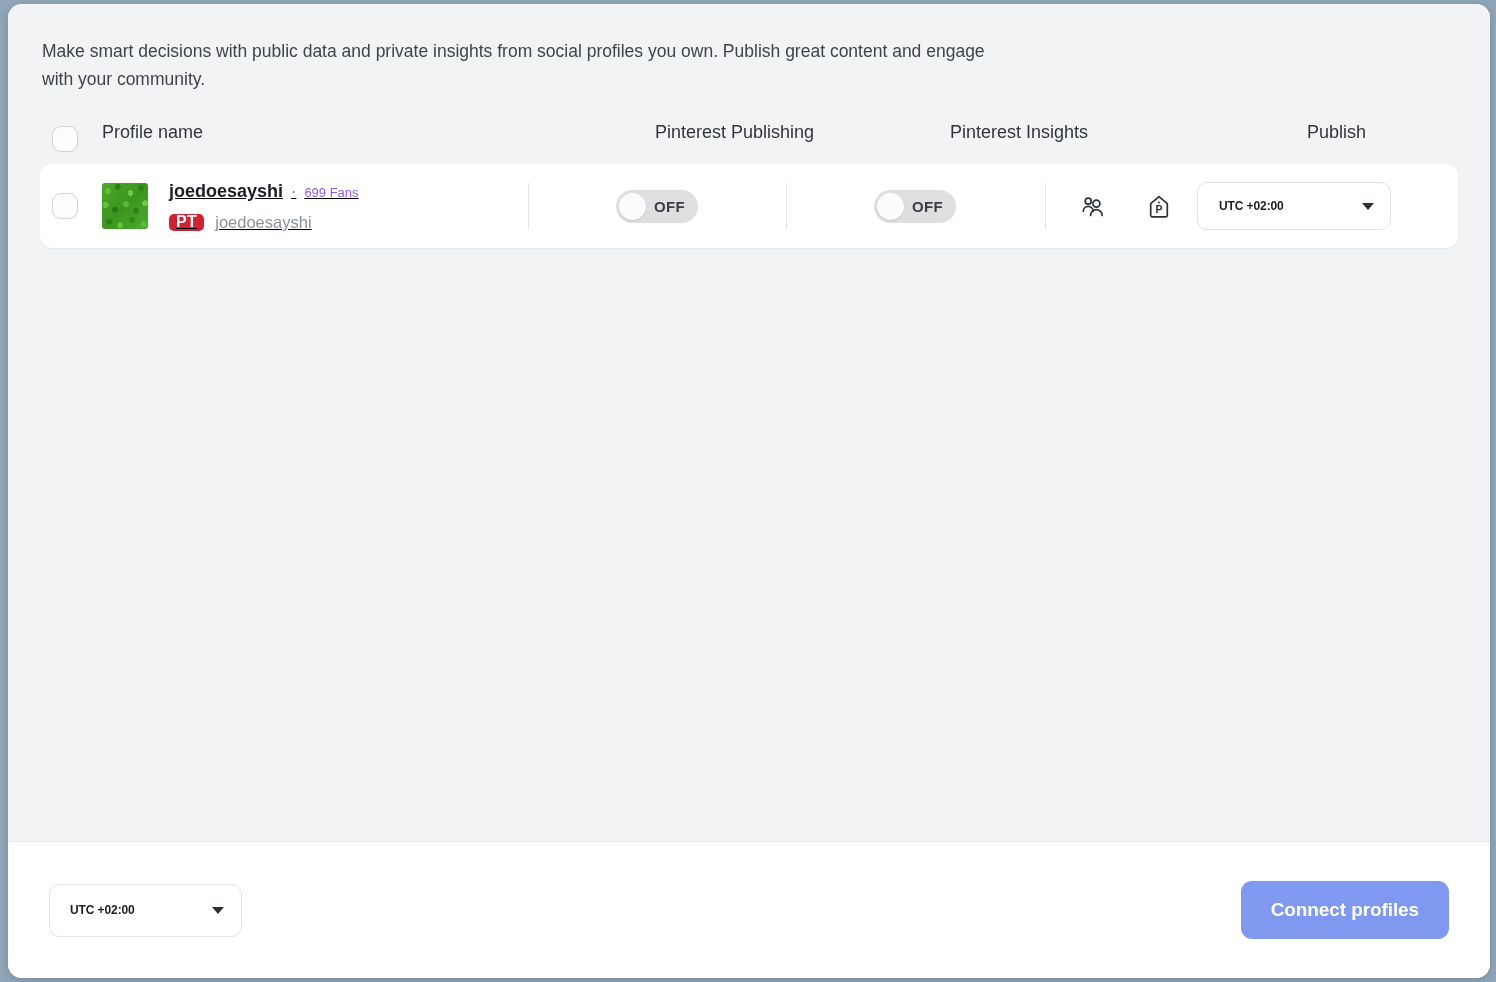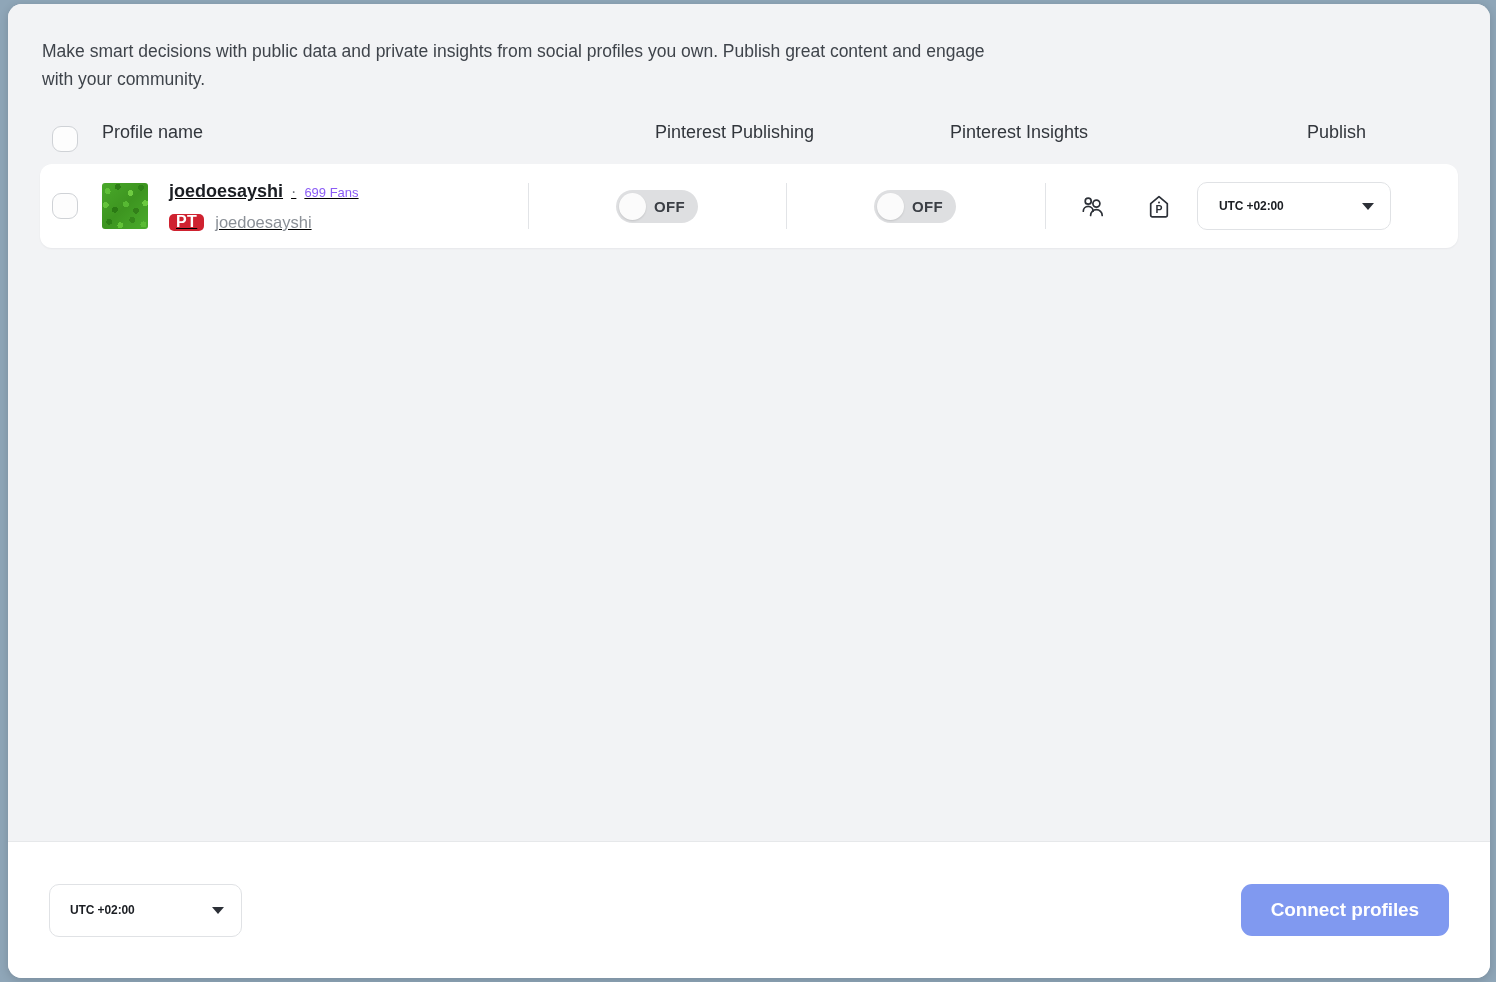--- a/index.html
+++ b/index.html
@@ -325,21 +325,21 @@
     justify-content: space-between;
     padding: 0 41px;
   }
   #footer-timezone {
     height: 53px;
     width: 193px;
     padding: 0 17px 0 20px;
     justify-content: space-between;
   }
   #connect-button {
-    height: 52px;
+    height: 58px;
     padding: 0 30px;
     background: #8099f0;
     border: none;
     border-radius: 11px;
     color: #ffffff;
     font-size: 19px;
     font-weight: 700;
     font-family: "Liberation Sans", sans-serif;
     letter-spacing: -0.1px;
     cursor: pointer;

